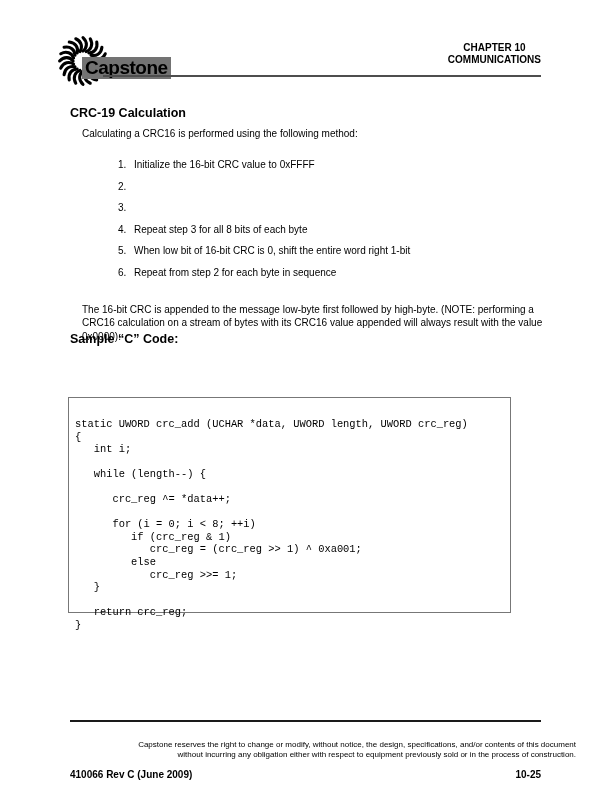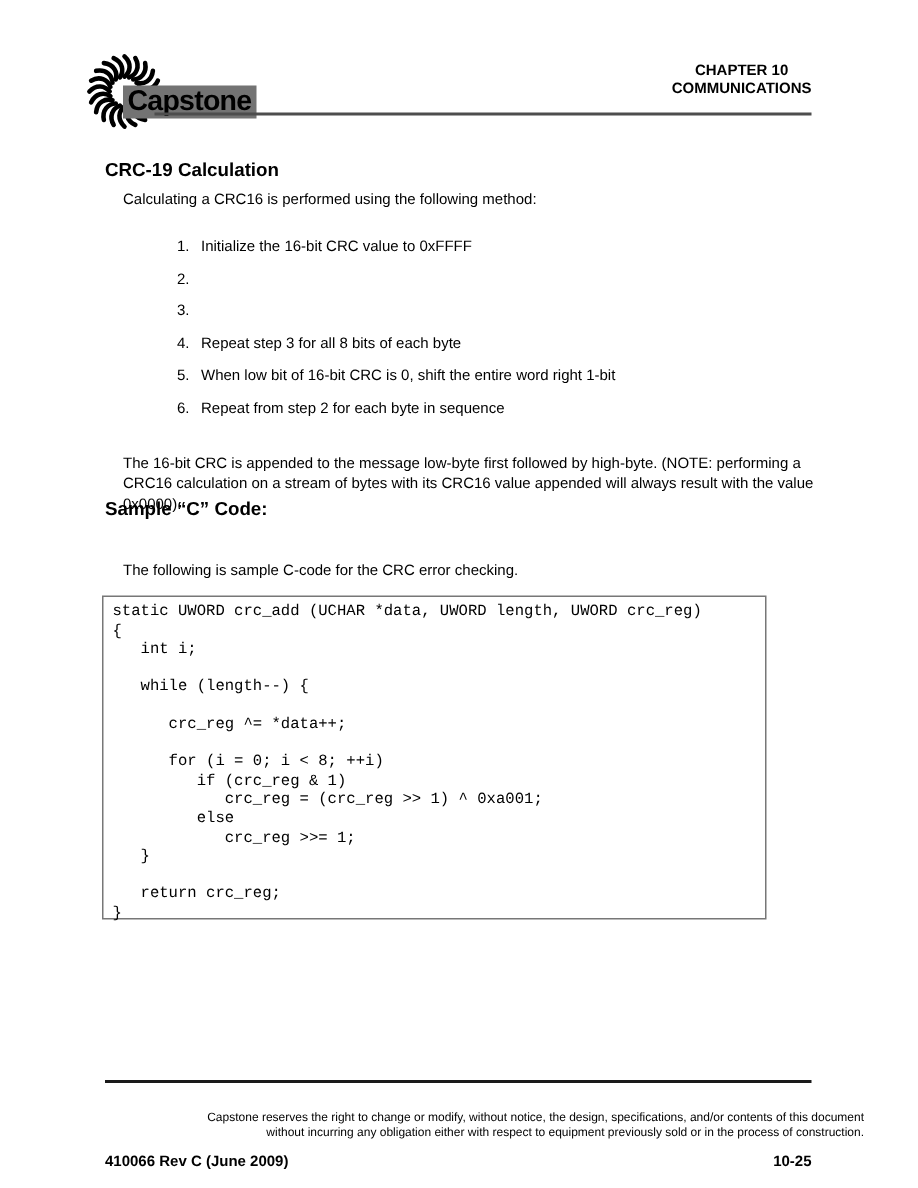--- a/index.html
+++ b/index.html
@@ -44,21 +44,21 @@
   }
   .steps li { display: flex; margin-bottom: 8px; }
   .step-num { flex: none; width: 16px; margin-left: 48px; }
   .step-text { flex: 1; }
 
   
   .code-box {
     position: absolute; left: 68px; top: 397px;
     width: 443px; height: 216px;
     border: 1px solid #777;
-    padding: 4px 6px;
+    padding: 20px 6px;
   }
   .code-box pre {
     font-family: "Liberation Mono", monospace;
     font-size: 10.4px; line-height: 12.55px;
     white-space: pre;
   }
 
   
   .footer-rule {
     position: absolute; left: 70px; top: 720px;
@@ -136,21 +136,20 @@
     </li>
     <li>
       <span class="step-num">6.</span>
       <span class="step-text">Repeat from step 2 for each byte in sequence</span>
     </li>
   </ol>
 
   <div class="body-text" style="top:303px">The 16-bit CRC is appended to the message low-byte first followed by high-byte. (NOTE: performing a CRC16 calculation on a stream of bytes with its CRC16 value appended will always result with the value 0x0000).</div>
 
   <div class="h-section" style="top:332px">Sample “C” Code:</div>
-  <div class="body-text" style="top:374px">The following is sample C-code for the CRC error checking.</div>
 
   <div class="code-box">
     <pre>static UWORD crc_add (UCHAR *data, UWORD length, UWORD crc_reg)
 {
    int i;
 
    while (length--) {
 
       crc_reg ^= *data++;
 

